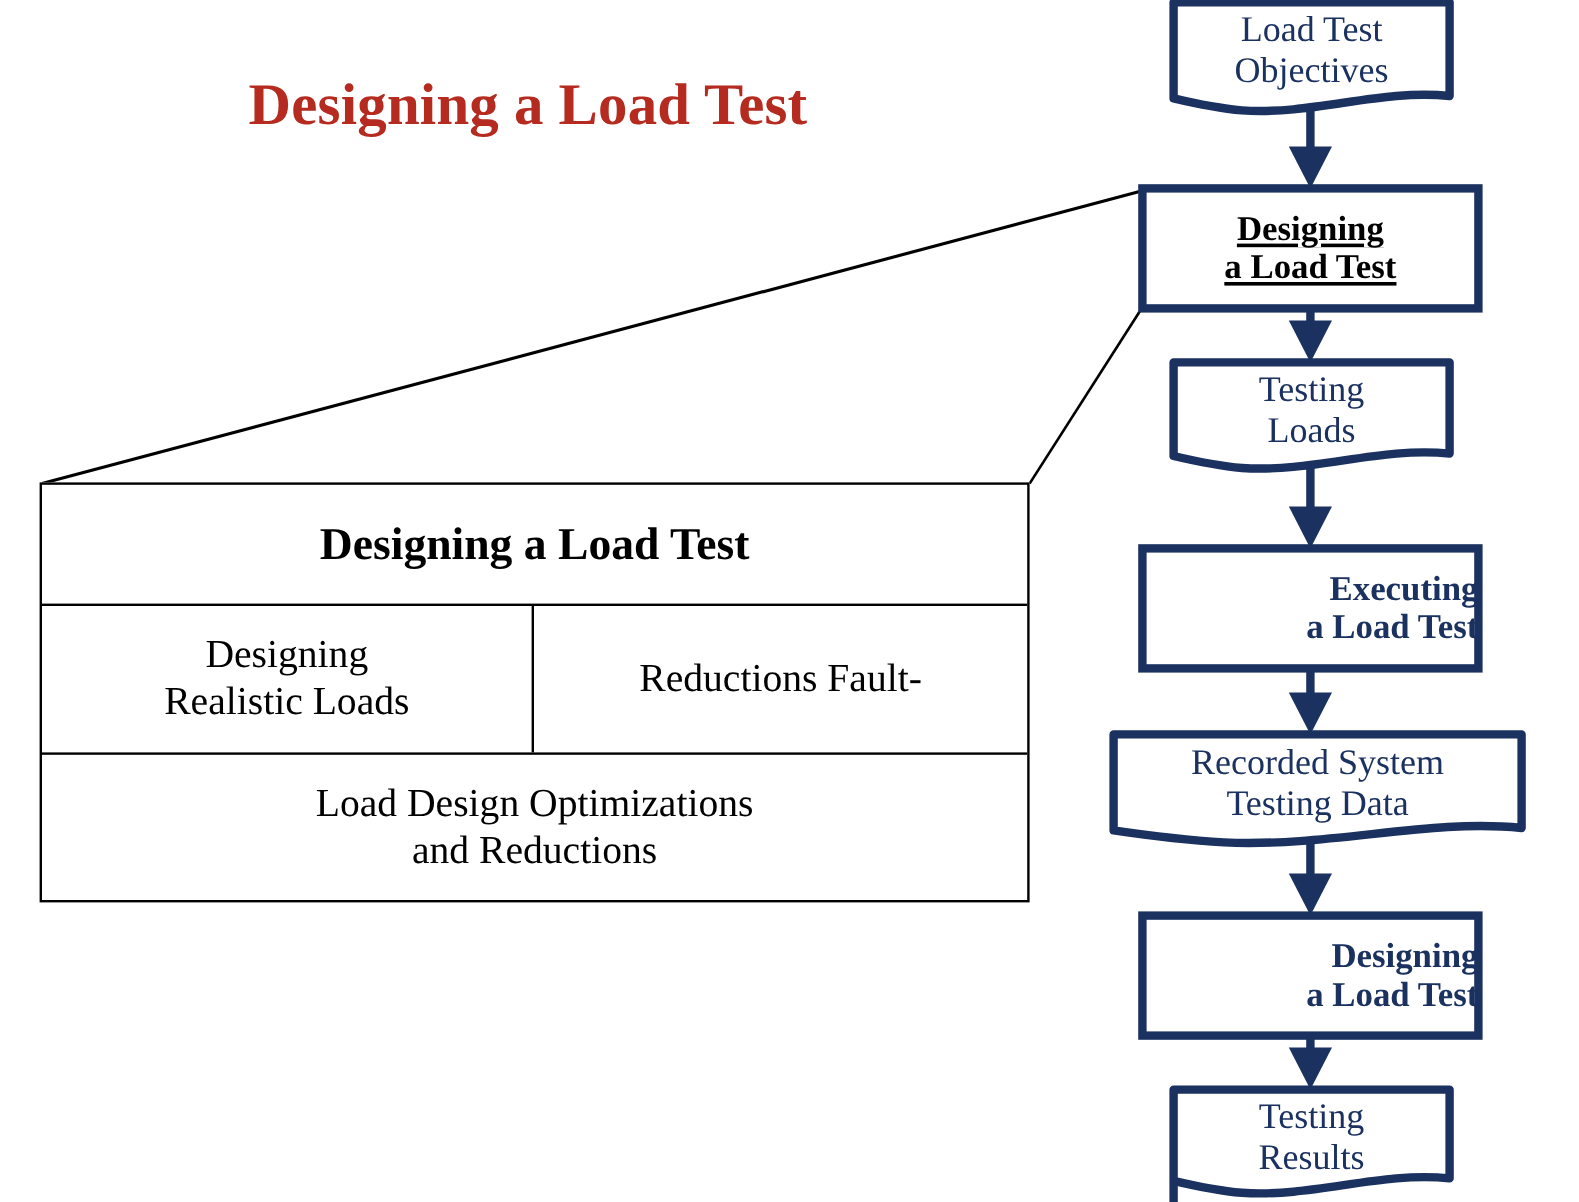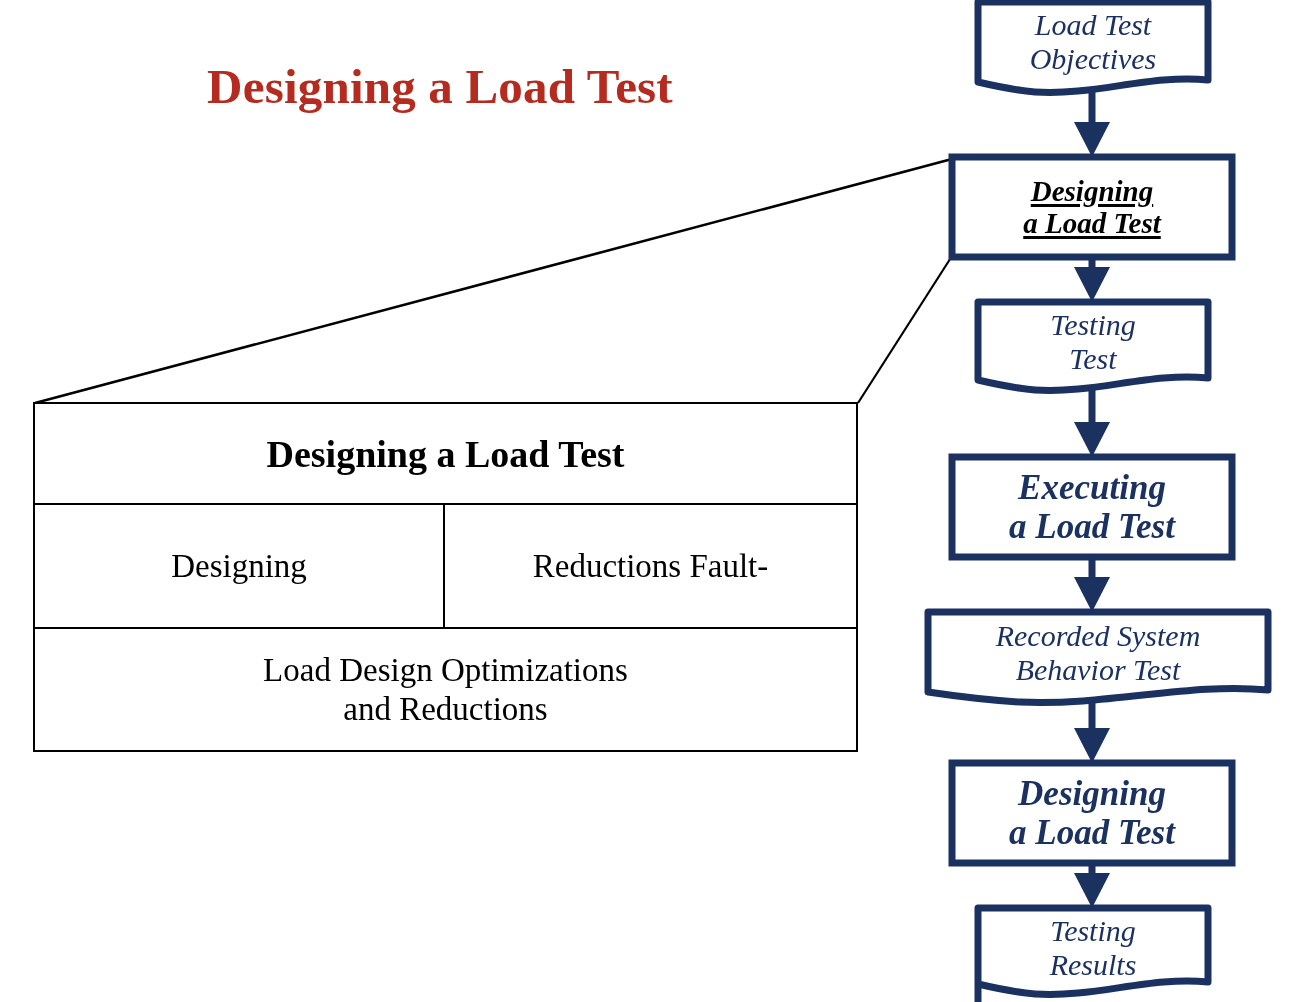--- a/index.html
+++ b/index.html
@@ -34,25 +34,24 @@
     position:absolute;
     z-index:4;
     display:flex;
     flex-direction:column;
     align-items:center;
     justify-content:center;
     text-align:center;
     color:#1B3160;
     line-height:1.12;
     pointer-events:none;
-    font-style:italic;
   }
   .node-label span{display:block;white-space:nowrap;}
   .lbl-doc{font-size:30px;font-weight:normal;}
-  .lbl-proc{font-size:35px;font-weight:bold;}
+  .lbl-proc{font-size:29px;font-weight:bold;align-items:flex-end;}
   .lbl-current{color:#000000;font-size:29px;font-weight:bold;}
   .lbl-current span{
     text-decoration:underline;
     text-decoration-thickness:3px;
     text-underline-offset:3px;
   }
 
   
   .detail-table{
     position:absolute;
@@ -159,48 +158,49 @@
     <span>Objectives</span>
   </div>
 
   <div class="node-label lbl-current" style="left:952px;top:157px;width:280px;height:100px;">
     <span>Designing</span>
     <span>a Load Test</span>
   </div>
 
   <div class="node-label lbl-doc" style="left:978px;top:302px;width:230px;height:80px;">
     <span>Testing</span>
-    <span>Test</span>
+    <span>Loads</span>
   </div>
 
   <div class="node-label lbl-proc" style="left:952px;top:457px;width:280px;height:100px;">
     <span>Executing</span>
     <span>a Load Test</span>
   </div>
 
   <div class="node-label lbl-doc" style="left:928px;top:612px;width:340px;height:82px;">
     <span>Recorded System</span>
-    <span>Behavior Test</span>
+    <span>Testing Data</span>
   </div>
 
   <div class="node-label lbl-proc" style="left:952px;top:763px;width:280px;height:100px;">
     <span>Designing</span>
     <span>a Load Test</span>
   </div>
 
   <div class="node-label lbl-doc" style="left:978px;top:908px;width:230px;height:80px;">
     <span>Testing</span>
     <span>Results</span>
   </div>
 
   <div class="detail-table">
     <div class="dt-header">Designing a Load Test</div>
     <div class="dt-mid">
       <div class="dt-cell left">
         <span>Designing</span>
+        <span>Realistic Loads</span>
       </div>
       <div class="dt-cell">
         <span>Reductions Fault-</span>
       </div>
     </div>
     <div class="dt-bottom">
       <span>Load Design Optimizations</span>
       <span>and Reductions</span>
     </div>
   </div>

